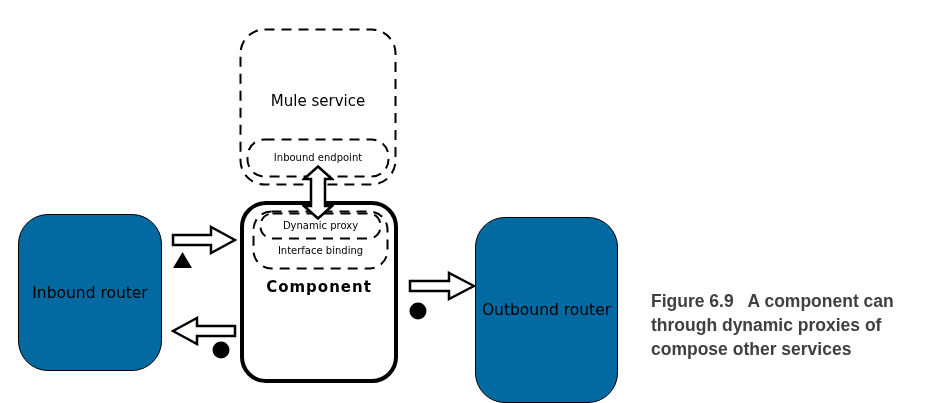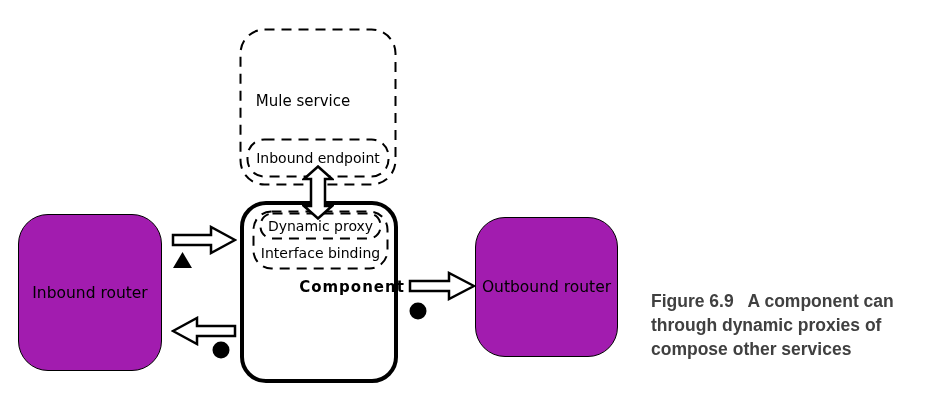--- a/index.html
+++ b/index.html
@@ -24,35 +24,35 @@
   .lbl-center {
     display: flex;
     align-items: center;
     justify-content: center;
   }
   .router-box {
     position: absolute;
     box-sizing: border-box;
     border: 1.5px solid #000;
     border-radius: 30px;
-    background: #a21caf;
+    background: #0369a1;
     display: flex;
     align-items: center;
     justify-content: center;
     font-size: 15.5px;
   }
   .component-box {
     position: absolute;
     box-sizing: border-box;
     border: 4px solid #000;
     border-radius: 26px;
     background: #ffffff;
   }
   .mule-label { font-size: 15px; }
-  .small-label { font-size: 14px; }
+  .small-label { font-size: 10px; }
   .component-label {
     font-size: 15px;
     font-weight: bold;
     letter-spacing: 1px;
   }
   .caption {
     position: absolute;
     font-family: "Liberation Sans", sans-serif;
     font-weight: bold;
     font-size: 17.5px;
@@ -81,21 +81,21 @@
   </svg>
 
   <svg class="abs" style="left:259px; top:212px;" width="123" height="28" viewBox="0 0 123 28">
     <rect x="1.5" y="1.5" width="120" height="25" rx="12" ry="12" fill="none" stroke="#000" stroke-width="2" stroke-dasharray="10 7"></rect>
   </svg>
 
   <div class="router-box" style="left:18px; top:214px; width:144px; height:157px;">
     <span>Inbound router</span>
   </div>
 
-  <div class="router-box" style="left:475px; top:217px; width:143px; height:140px;">
+  <div class="router-box" style="left:475px; top:217px; width:143px; height:186px;">
     <span>Outbound router</span>
   </div>
 
   <svg class="abs" style="left:302px; top:165px;" width="32" height="55" viewBox="0 0 32 55">
     <polygon points="16,1.5 30,14 23,14 23,41 30,41 16,53.5 2,41 9,41 9,14 2,14" fill="#ffffff" stroke="#000" stroke-width="2.5" stroke-linejoin="miter"></polygon>
   </svg>
 
   <svg class="abs" style="left:171px; top:225px;" width="66" height="30" viewBox="0 0 66 30">
     <polygon points="2,10 40,10 40,2 64,15 40,28 40,20 2,20" fill="#ffffff" stroke="#000" stroke-width="2.5" stroke-linejoin="miter"></polygon>
   </svg>
@@ -113,29 +113,29 @@
   </svg>
 
   <svg class="abs" style="left:408px; top:271px;" width="68" height="30" viewBox="0 0 68 30">
     <polygon points="2,10 41,10 41,2 66,15 41,28 41,20 2,20" fill="#ffffff" stroke="#000" stroke-width="2.5" stroke-linejoin="miter"></polygon>
   </svg>
 
   <svg class="abs" style="left:409px; top:302px;" width="18" height="18" viewBox="0 0 18 18">
     <circle cx="9" cy="9" r="8.5" fill="#000"></circle>
   </svg>
 
-  <div class="lbl mule-label" style="left:224px; top:92px; width:158px;text-align:center;">Mule service</div>
+  <div class="lbl mule-label" style="left:239px; top:92px; width:158px;text-align:center;">Mule service</div>
 
   <div class="lbl lbl-center small-label" style="left:246px; top:138px; width:144px; height:40px;">Inbound endpoint</div>
 
   <div class="lbl lbl-center small-label" style="left:259px; top:212px; width:123px; height:28px;">Dynamic proxy</div>
 
   <div class="lbl small-label" style="left:252px; top:245px; width:137px;">Interface binding</div>
 
-  <div class="lbl component-label" style="left:240px; top:278px; width:158px;margin-left:33px;">Component</div>
+  <div class="lbl component-label" style="left:240px; top:278px; width:158px;">Component</div>
 
   <div class="caption" style="left:651px; top:289px; width:280px;">
     <div class="caption-line">Figure 6.9   A component can</div>
     <div class="caption-line">through dynamic proxies of</div>
     <div class="caption-line">compose other services</div>
   </div>
 
 </div>
 
 </body></html>

